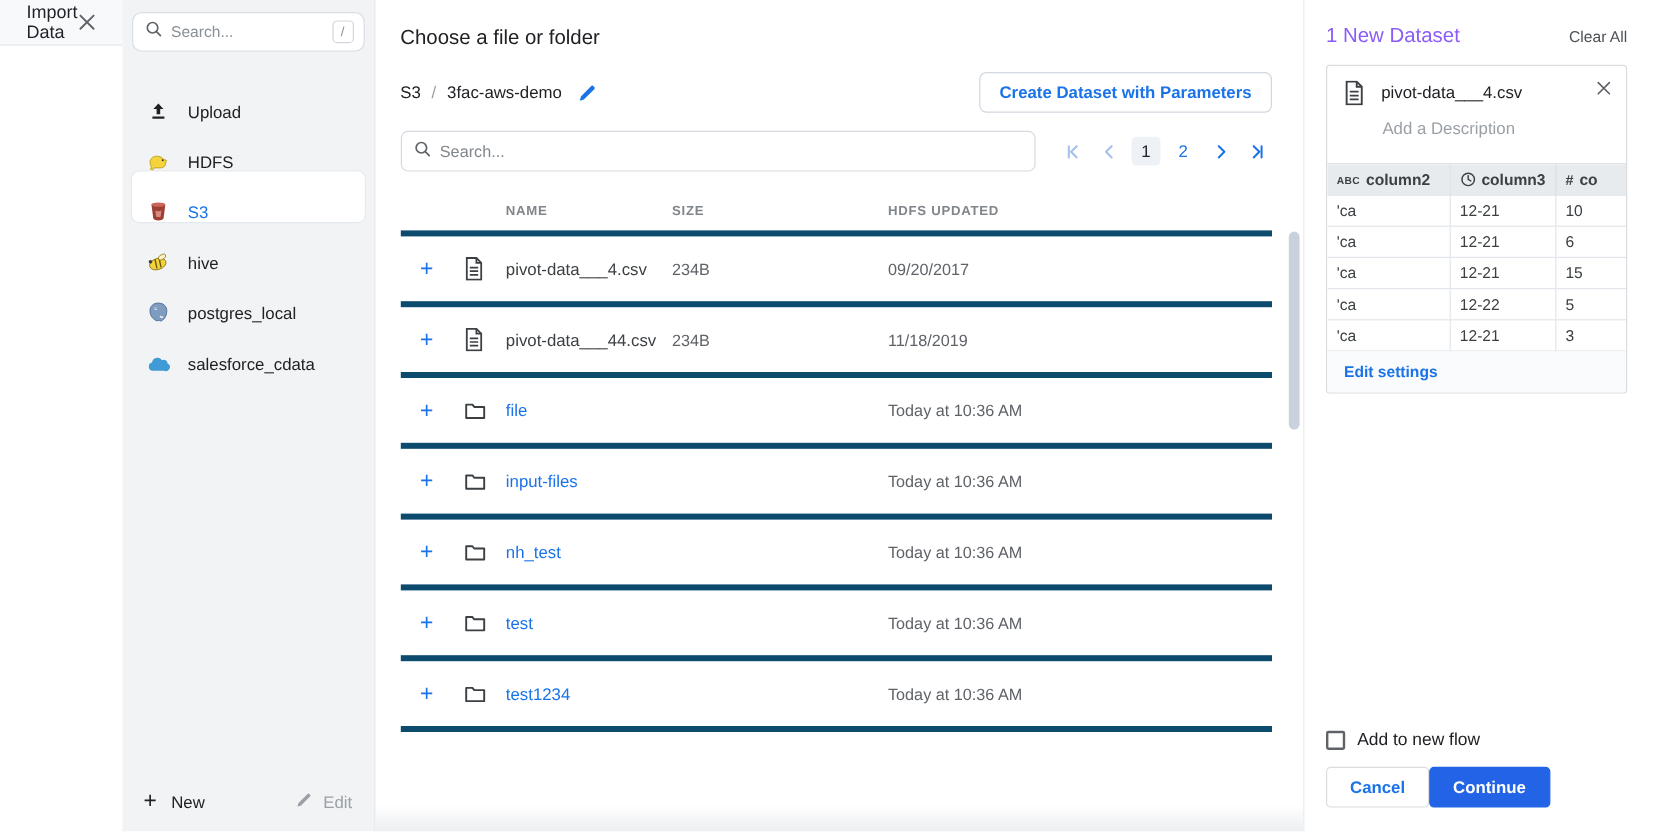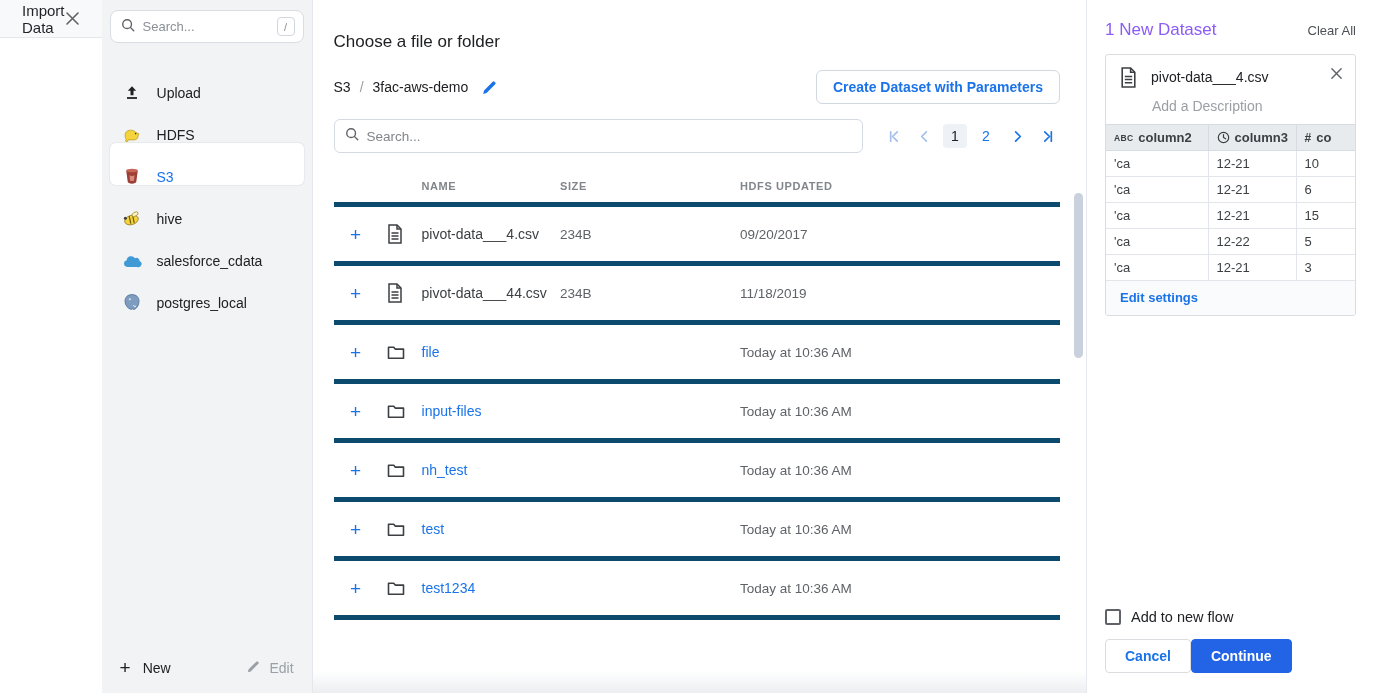--- a/index.html
+++ b/index.html
@@ -32,21 +32,21 @@
   .sb-item .sb-ic { width:20px; display:flex; justify-content:center; }
   .sb-footer { margin-top:auto; display:flex; align-items:center; justify-content:space-between;
     padding:12px 10px 16px 10px; }
   .sb-new { display:flex; align-items:center; gap:12px; font-size:14px; color:#202124; cursor:pointer; }
   .sb-new .plus { font-size:19px; font-weight:400; line-height:1; color:#202124; }
   .sb-edit { display:flex; align-items:center; gap:8px; font-size:14px; color:#9aa0a6; cursor:pointer; }
 
   
   .main { flex:1; background:#fff; position:relative; padding:0 26px 0 21px;
     display:flex; flex-direction:column; min-width:0; }
-  .main-heading { margin-top:32px; font-size:17px; font-weight:500; color:#202124; }
+  .main-heading { margin-top:22px; font-size:17px; font-weight:500; color:#202124; }
   .crumb-row { margin-top:18px; display:flex; align-items:center; }
   .crumb { display:flex; align-items:center; gap:9px; font-size:14px; color:#202124; }
   .crumb .sep { color:#9aa0a6; }
   .crumb .edit-pen { display:flex; margin-left:4px; cursor:pointer; }
   .create-btn { margin-left:auto; border:1px solid #d2d8e0; background:#fff; border-radius:6px;
     color:#1a73e8; font-weight:bold; font-size:14px; padding:8px 16px; cursor:pointer;
     font-family:"Liberation Sans",sans-serif; }
   .toolbar { margin-top:15px; display:flex; align-items:center; gap:18px; }
   .main-search { flex:1; height:34px; border:1px solid #d5dae1; border-radius:6px;
     display:flex; align-items:center; padding:0 10px; }
@@ -80,21 +80,21 @@
   
   .rpanel { width:300px; flex:0 0 300px; border-left:1px solid #e5e8ec; background:#fff;
     display:flex; flex-direction:column; padding:0 30px 0 18px; }
   .rp-head { margin-top:20px; display:flex; align-items:center; }
   .rp-title { font-size:17px; font-weight:500; color:#8b5cf6; }
   .rp-clear { margin-left:auto; font-size:13px; color:#4d5156; cursor:pointer; }
   .card { margin-top:14px; border:1px solid #dadce0; border-radius:3px; background:#fff; overflow:hidden; }
   .card-head { padding:12px 12px 0 14px; display:flex; align-items:flex-start; gap:14px; }
   .card-fname { font-size:14px; color:#202124; margin-top:2px; }
   .card-x { margin-left:auto; cursor:pointer; display:flex; }
-  .card-desc { padding:6px 12px 10px 46px; font-size:14px; color:#9aa0a6; cursor:pointer; }
+  .card-desc { padding:6px 12px 21px 46px; font-size:14px; color:#9aa0a6; cursor:pointer; }
   .pv-wrap { overflow:hidden; border-top:1px solid #d7dce2; }
   table.pv { border-collapse:collapse; table-layout:fixed; width:292px; font-size:13px; }
   .pv th { background:#e8ebee; font-weight:bold; color:#3c4043; text-align:left;
     padding:4px 8px; height:25px; border:1px solid #d7dce2; border-top:none; white-space:nowrap; overflow:hidden; }
   .pv td { padding:3px 8px; height:26px; color:#3c4043; border:1px solid #e2e6ea; background:#fff;
     white-space:nowrap; overflow:hidden; }
   .pv th:first-child, .pv td:first-child { border-left:none; }
   .typ { font-size:8.5px; font-weight:bold; letter-spacing:.3px; margin-right:5px; vertical-align:1px; }
   .typ-hash { font-size:12px; font-weight:bold; margin-right:5px; }
   .edit-settings { padding:9px 12px 10px 14px; background:#fafbfc; font-size:13px;
@@ -170,36 +170,36 @@
                 <ellipse cx="9.5" cy="10" rx="7" ry="4.6" transform="rotate(-18 9.5 10)" fill="#f5d33c" stroke="#8c7210" stroke-width=".7"></ellipse>
                 <path d="M7.2 6.2l1.6 7.4M10.6 5.4l1.6 7.4" stroke="#6b5a0c" stroke-width="1.2"></path>
                 <ellipse cx="13" cy="4.2" rx="3.4" ry="1.9" transform="rotate(-30 13 4.2)" fill="#fdf3c2" stroke="#8c7210" stroke-width=".6"></ellipse>
                 <circle cx="3.4" cy="8.2" r="1.5" fill="#3c3c3c"></circle>
               </svg>
             </span>
             <span>hive</span>
           </div>
           <div class="sb-item">
             <span class="sb-ic">
-              <svg width="21" height="15" viewBox="0 0 21 15">
-                <path d="M5.5 13.2a3.6 3.6 0 01-.6-7.1A4.8 4.8 0 0113.6 4a3.3 3.3 0 014.9 2.9 3.2 3.2 0 01-2.9 6.3H5.5z" fill="#3f9ad5"></path>
-              </svg>
-            </span>
-            <span>salesforce_cdata</span>
-          </div>
-          <div class="sb-item">
-            <span class="sb-ic">
               <svg width="18" height="18" viewBox="0 0 18 18">
                 <path d="M9 1.6c4.3 0 7 2.6 7 6.6 0 3.6-1.8 6.6-4 7.9-1 .6-2 .5-2.4-.4-.3.5-1 .8-1.8.6C5 15.6 2 12.3 2 8.2 2 4.2 4.7 1.6 9 1.6z" fill="#7e9cc0" stroke="#4e6f96" stroke-width=".8"></path>
                 <circle cx="6.8" cy="6.2" r="1" fill="#fff"></circle>
                 <circle cx="6.9" cy="6.1" r=".45" fill="#30455e"></circle>
                 <path d="M10.5 12.2c.4 1.4 1.6 1.6 2.5.8" stroke="#fff" stroke-width="1" fill="none"></path>
               </svg>
             </span>
             <span>postgres_local</span>
+          </div>
+          <div class="sb-item">
+            <span class="sb-ic">
+              <svg width="21" height="15" viewBox="0 0 21 15">
+                <path d="M5.5 13.2a3.6 3.6 0 01-.6-7.1A4.8 4.8 0 0113.6 4a3.3 3.3 0 014.9 2.9 3.2 3.2 0 01-2.9 6.3H5.5z" fill="#3f9ad5"></path>
+              </svg>
+            </span>
+            <span>salesforce_cdata</span>
           </div>
         </div>
       <div class="sb-footer">
         <span class="sb-new">
           <span class="plus">+</span>
           <span>New</span>
         </span>
         <span class="sb-edit">
           <span>
             <svg width="15" height="15" viewBox="0 0 16 16">

